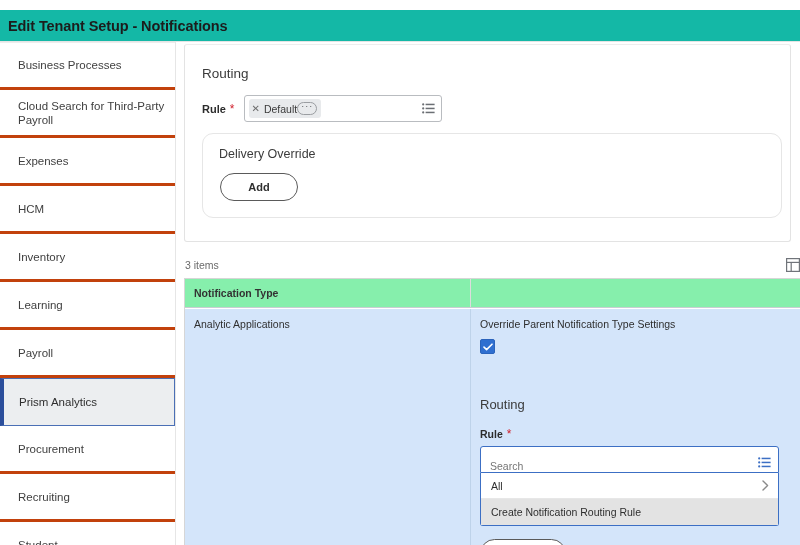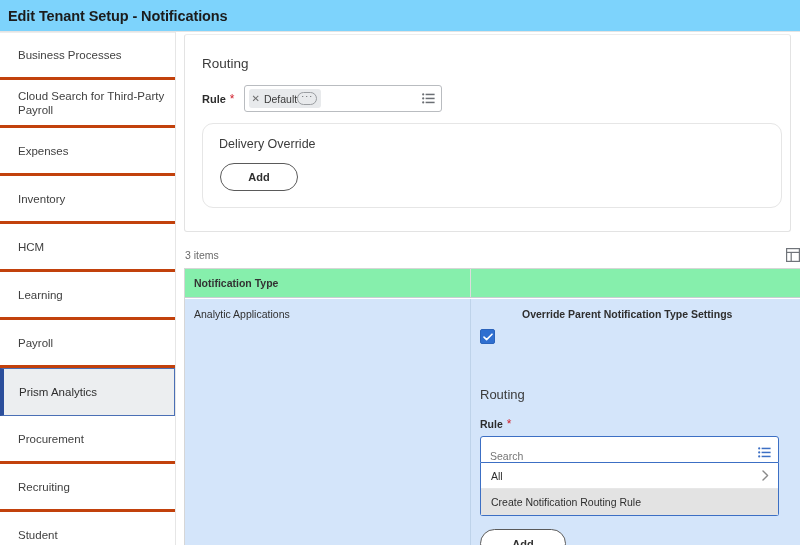--- a/index.html
+++ b/index.html
@@ -11,21 +11,22 @@
     font-family: "Liberation Sans", sans-serif;
     color: #30302f;
   }
 
   
   .page-header {
     height: 31px;
     display: flex;
     align-items: center;
     padding-left: 8px;
-    background: #7dd3fc;
+    background: #14b8a6;
+    margin-top: 10px;
   }
   .page-title {
     font-size: 14.5px;
     font-weight: bold;
     color: #1c1c1c;
     letter-spacing: -0.1px;
   }
   .header-rule {
     height: 1px;
     background: #e4e4e4;
@@ -255,24 +256,23 @@
     border-top: 1px solid #ffffff;
     border-bottom: 1px solid #b7cfe9;
     min-height: 258px;
   }
   .grid-row .col-a { border-right: 1px solid #bed3ea; align-items: flex-start; padding: 9px 0 0 9px; }
   .grid-row .col-b { align-items: flex-start; padding: 9px 0 0 9px; flex-direction: column; }
   .cell-text { font-size: 10.5px; color: #303030; }
 
   .override-label {
     font-size: 10.5px;
-    font-weight: bold;
+    font-weight: normal;
     color: #2e2e2e;
     margin-bottom: 9px;
-    margin-left: 42px;
   }
   .checkbox {
     width: 15px; height: 15px;
     background: #2f6fd0;
     border: 1px solid #2a63bb;
     border-radius: 2px;
     display: flex;
     align-items: center;
     justify-content: center;
     cursor: pointer;
@@ -364,24 +364,24 @@
     <div class="side-item first">
       <span>Business Processes</span>
     </div>
     <div class="side-item two-line">
       <span>Cloud Search for Third-Party Payroll</span>
     </div>
     <div class="side-item">
       <span>Expenses</span>
     </div>
     <div class="side-item">
+      <span>HCM</span>
+    </div>
+    <div class="side-item">
       <span>Inventory</span>
-    </div>
-    <div class="side-item">
-      <span>HCM</span>
     </div>
     <div class="side-item">
       <span>Learning</span>
     </div>
     <div class="side-item">
       <span>Payroll</span>
     </div>
     <div class="side-item selected">
       <span>Prism Analytics</span>
     </div>

